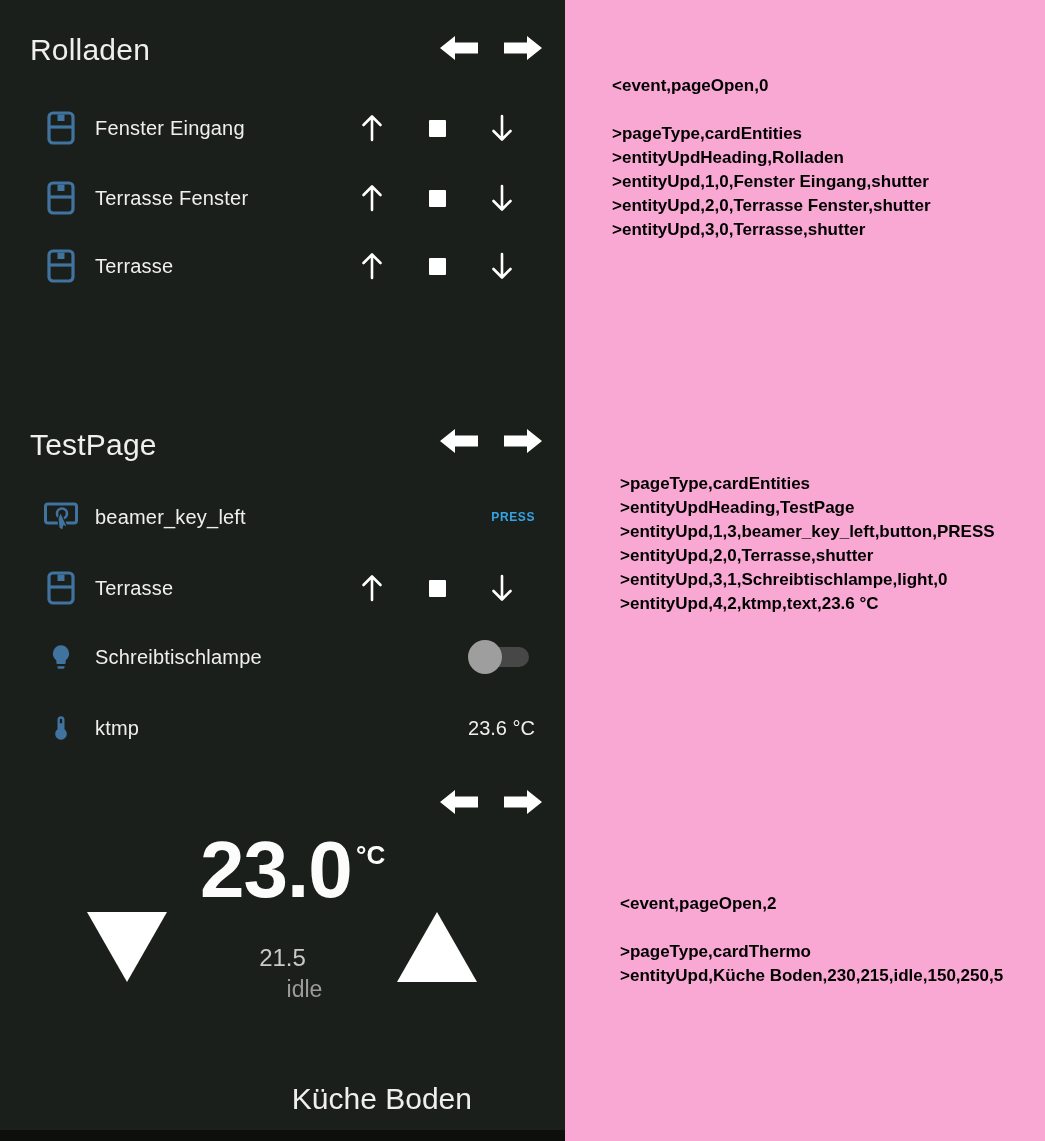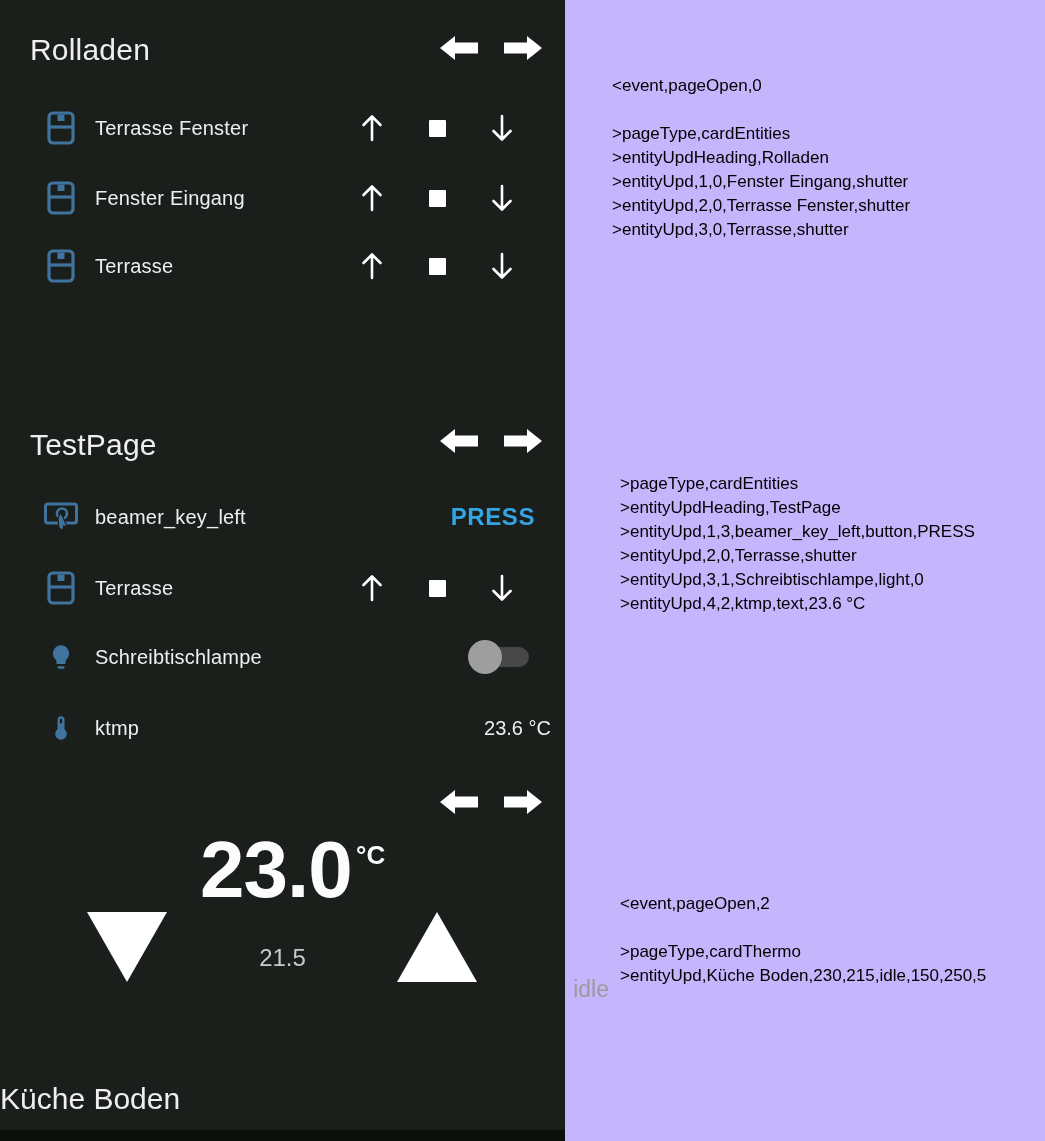--- a/index.html
+++ b/index.html
@@ -1,18 +1,18 @@
 <!DOCTYPE html>
 <html style="--panel-bg: #1b1f1b; --icon-blue: #41739f; --action-blue: #35a4e4; --text-white: #efefef; --text-gray-light: #c9c9c9; --text-gray: #9b9b9b; --toggle-track: #474747; --toggle-knob: #9e9e9e; --log-text: #000000;"><head>
 <meta charset="utf-8">
 <style>
   html,body{margin:0;padding:0;background:#ffffff;}
   .stage{
     position:relative;width:1045px;height:1141px;overflow:hidden;
-    background:#c4b5fd;
+    background:#f9a8d4;
     font-family:"Liberation Sans","DejaVu Sans",sans-serif;
   }
   
   .device-column{
     position:absolute;left:0;top:0;width:565px;height:1141px;
     background:var(--panel-bg,#1b1f1b);
   }
   .device-bottom-edge{
     position:absolute;left:0;bottom:0;width:565px;height:11px;
     background:#0c0f0c;
@@ -49,35 +49,35 @@
     white-space:nowrap;
   }
   
   #card-rolladen .entity-row:nth-of-type(2){top:106px;}
   #card-rolladen .entity-row:nth-of-type(3){top:176px;}
   #card-rolladen .entity-row:nth-of-type(4){top:244px;}
   
   .row-beamer{top:115px;}
   .row-terrasse2{top:186px;}
   .row-light{top:255px;text-align:center;}
-  .row-ktmp{top:326px;padding-left:16px;}
+  .row-ktmp{top:326px;}
 
   .shutter-controls{
     position:absolute;left:352px;top:50%;transform:translateY(-50%);
     display:flex;gap:25px;align-items:center;
   }
   .ctrl-btn{
     width:40px;height:40px;display:flex;align-items:center;justify-content:center;
     color:#ffffff;cursor:pointer;
   }
   .stop-square{width:17px;height:17px;background:#ffffff;border-radius:1px;}
 
   .press-label{
     position:absolute;right:30px;top:50%;transform:translateY(-50%);
-    font-size:24px;font-weight:700;color:var(--action-blue,#35a4e4);
+    font-size:12px;font-weight:700;color:var(--action-blue,#35a4e4);
     letter-spacing:0.6px;cursor:pointer;
   }
   .text-value{
     position:absolute;right:30px;top:50%;transform:translateY(-50%);
     font-size:20px;color:var(--text-white,#efefef);white-space:nowrap;
   }
   .toggle{
     position:absolute;right:36px;top:50%;margin-top:-10px;
     width:58px;height:20px;border-radius:10px;
     background:var(--toggle-track,#474747);cursor:pointer;
@@ -96,36 +96,36 @@
   }
   .thermo-unit{
     position:absolute;left:356px;top:840px;
     font-size:26px;font-weight:700;color:#fcfcfc;
   }
   .thermo-target{
     position:absolute;left:0;width:565px;top:944px;text-align:center;
     font-size:24px;color:var(--text-gray-light,#c9c9c9);
   }
   .thermo-state{
-    position:absolute;left:0;width:609px;top:976px;text-align:right;
+    position:absolute;left:0;width:609px;top:976px;text-align:center;
     font-size:23px;color:var(--text-gray,#9b9b9b);
   }
   .thermo-title{
-    position:absolute;left:0;width:472px;top:1082px;text-align:left;
+    position:absolute;left:0;width:472px;top:1082px;text-align:right;
     font-size:30px;color:var(--text-white,#efefef);
   }
   .temp-btn{position:absolute;width:80px;height:70px;cursor:pointer;color:#ffffff;}
   .temp-btn svg{display:block;width:80px;height:70px;}
   .temp-down{left:87px;top:912px;}
   .temp-up{left:397px;top:912px;}
 
   
   .log-block{
     position:absolute;
-    font-size:17px;font-weight:400;color:var(--log-text,#000000);
+    font-size:17px;font-weight:700;color:var(--log-text,#000000);
     line-height:24px;white-space:nowrap;letter-spacing:0px;
   }
   #log-block-0{left:612px;top:74px;}
   #log-block-1{left:620px;top:472px;}
   #log-block-2{left:620px;top:892px;}
   .log-event{margin-bottom:24px;}
 </style>
 </head>
 <body>
 
@@ -186,21 +186,21 @@
             </svg>
         </span>
       </div>
 
       <div class="entity-row">
         <span class="row-icon">
             <svg width="28" height="34" viewBox="0 0 28 34">
               <use href="#i-shutter"></use>
             </svg>
           </span>
-        <span class="row-label">Terrasse Fenster</span>
+        <span class="row-label">Fenster Eingang</span>
         <div class="shutter-controls">
           <span class="ctrl-btn">
               <svg width="26" height="34" viewBox="0 0 26 34">
                 <use href="#i-arrow-up-thin"></use>
               </svg>
             </span>
           <span class="ctrl-btn">
               <span class="stop-square"></span>
             </span>
           <span class="ctrl-btn">
@@ -210,21 +210,21 @@
             </span>
         </div>
       </div>
 
       <div class="entity-row">
         <span class="row-icon">
             <svg width="28" height="34" viewBox="0 0 28 34">
               <use href="#i-shutter"></use>
             </svg>
           </span>
-        <span class="row-label">Fenster Eingang</span>
+        <span class="row-label">Terrasse Fenster</span>
         <div class="shutter-controls">
           <span class="ctrl-btn">
               <svg width="26" height="34" viewBox="0 0 26 34">
                 <use href="#i-arrow-up-thin"></use>
               </svg>
             </span>
           <span class="ctrl-btn">
               <span class="stop-square"></span>
             </span>
           <span class="ctrl-btn">

